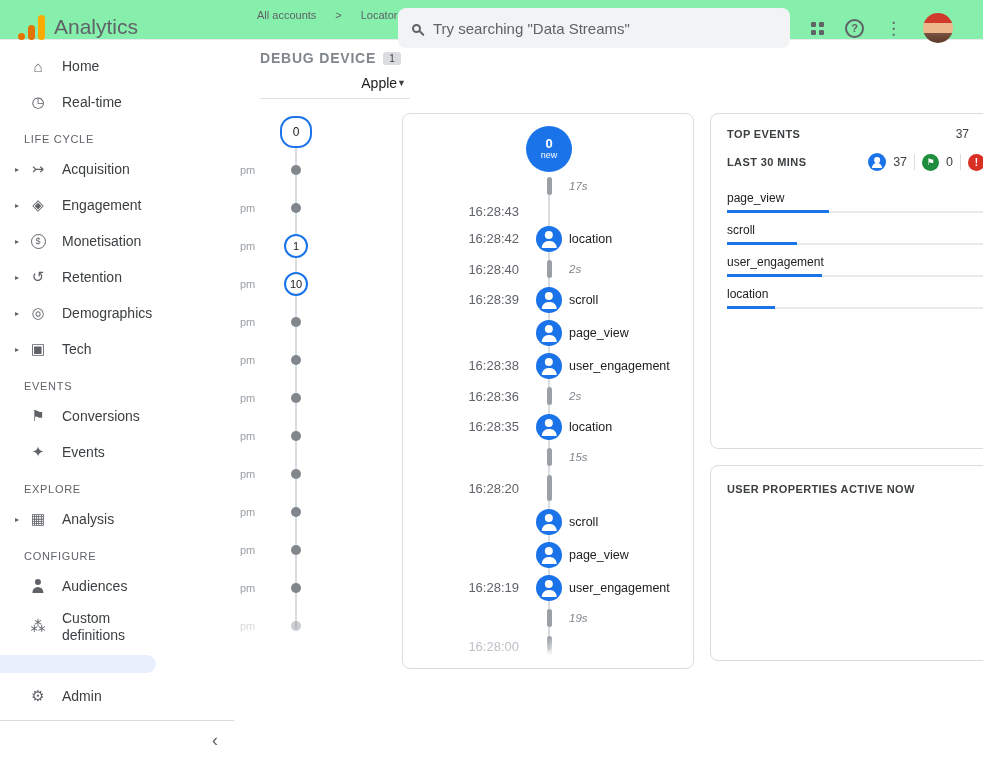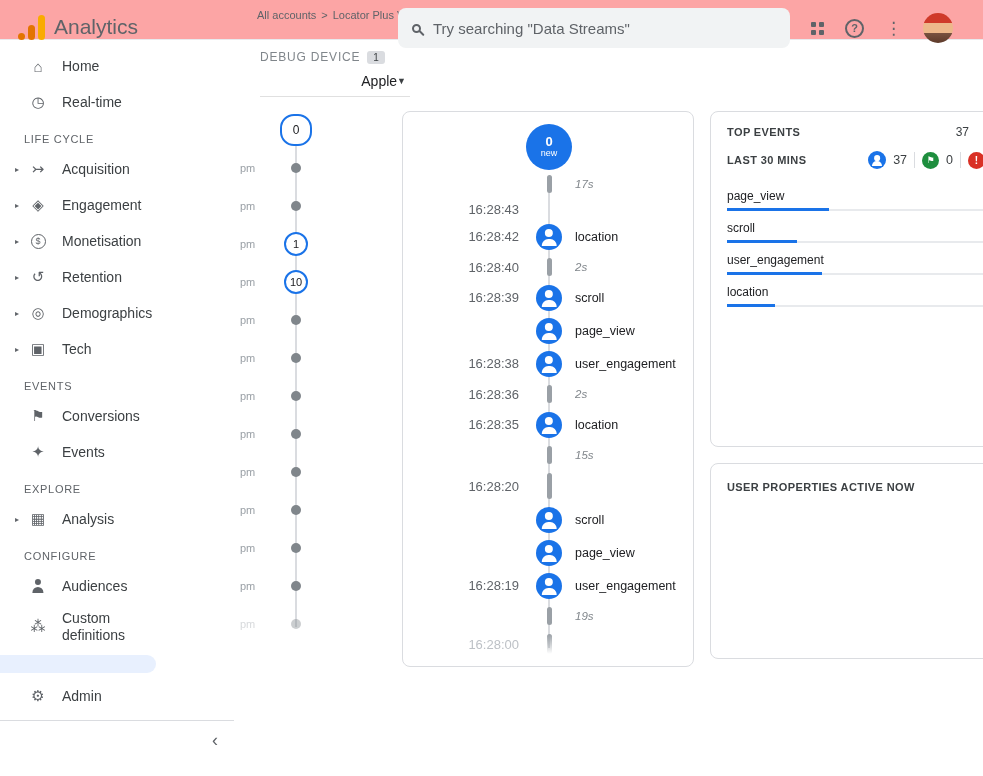--- a/index.html
+++ b/index.html
@@ -1,27 +1,27 @@
 <!DOCTYPE html>
 <html><head>
 <meta charset="utf-8">
 <style>
   *{margin:0;padding:0;box-sizing:border-box}
   html,body{width:983px;height:776px;overflow:hidden;background:#fff;
     font-family:"Liberation Sans","DejaVu Sans",sans-serif;color:#202124}
 
   
-  .topbar{position:relative;height:40px;border-bottom:1px solid #e8eaed;background:#fca5a5;z-index:5}
+  .topbar{position:relative;height:40px;border-bottom:1px solid #e8eaed;background:#86efac;z-index:5}
   .logo-area{position:absolute;left:18px;top:14px;display:flex;align-items:center}
   .ga-logo{display:flex;align-items:flex-end;gap:3px;height:26px}
   .ga-dot{width:7px;height:7px;border-radius:50%;background:#e37400}
   .ga-bar-mid{width:7px;height:15px;border-radius:4px;background:#e37400}
   .ga-bar-tall{width:7px;height:25px;border-radius:4px;background:#f9ab00}
   .ga-name{font-size:21px;color:#5f6368;margin-left:9px}
-  .breadcrumb{position:absolute;left:257px;top:9px;font-size:11px;color:#5f6368;display:flex;gap:5px;align-items:flex-end}
+  .breadcrumb{position:absolute;left:257px;top:9px;font-size:11px;color:#5f6368;display:flex;gap:19px;align-items:flex-end}
   .prop-title{position:absolute;left:155px;top:24px;font-size:18px;color:#3c4043;display:flex;align-items:center;gap:7px;cursor:pointer}
   .prop-title .caret-down{font-size:11px;color:#5f6368}
   .search{position:absolute;left:398px;top:8px;width:392px;height:40px;background:#f1f3f4;border-radius:8px;
     display:flex;align-items:center;padding:0 14px;gap:12px}
   .search-glyph{width:9px;height:9px;border:2px solid #5f6368;border-radius:50%;position:relative;flex-shrink:0}
   .search-glyph::after{content:"";position:absolute;width:7px;height:2px;background:#5f6368;transform:rotate(45deg);right:-6px;bottom:-3px;border-radius:2px}
   .search input{border:none;outline:none;background:transparent;font-size:15px;color:#3c4043;width:100%;
     font-family:"Liberation Sans","DejaVu Sans",sans-serif}
   .search input::placeholder{color:#5f6368}
   .header-icons{position:absolute;right:30px;top:13px;display:flex;align-items:center;gap:21px}
@@ -49,21 +49,21 @@
   .nav-highlight{height:18px;background:#e8f0fe;border-radius:0 12px 12px 0;margin:5px 78px 5px 0}
   .sidebar-collapse{position:absolute;bottom:0;left:0;width:100%;height:40px;border-top:1px solid #dadce0;
     background:#fff;display:flex;align-items:center;justify-content:flex-end;padding-right:16px;cursor:pointer}
   .collapse-glyph{font-size:18px;color:#5f6368}
 
   .content{flex:1;overflow:hidden;position:relative;background:#fff}
 
   
   .debug-bar{padding:10px 0 0 26px}
   .debug-label-row{display:flex;align-items:center;gap:7px}
-  .debug-label{font-size:12px;letter-spacing:.8px;color:#80868b;font-weight:400}
+  .debug-label{font-size:14px;letter-spacing:.8px;color:#80868b;font-weight:700}
   .debug-count{font-size:10px;background:#dadce0;color:#3c4043;padding:1px 6px;border-radius:3px}
   .device-select{width:150px;display:flex;justify-content:flex-end;align-items:center;
     padding:9px 4px 7px 0;border-bottom:1px solid #e0e0e0;cursor:pointer}
   .device-name{font-size:14px;color:#202124}
   .select-caret{font-size:9px;color:#3c4043}
 
   
   .panels{display:flex;margin-top:14px;align-items:flex-start}
 
   
@@ -89,21 +89,21 @@
   .badge-label{font-size:9px;line-height:1.1}
   .ev-row{display:flex;align-items:center;position:relative}
   .ev-row.event{min-height:33px}
   .ev-row.gap{min-height:28px}
   .ev-row.time{min-height:22px}
   .ev-row.timeseg{min-height:34px}
   .ev-row.end{min-height:28px}
   .ev-time{width:130px;padding-right:14px;text-align:right;font-size:13px;color:#5f6368;flex-shrink:0}
   .end .ev-time{color:#bdc1c6}
   .ev-node{width:32px;display:flex;justify-content:center;align-items:center;flex-shrink:0;position:relative;z-index:1}
-  .ev-label{margin-left:10px;font-size:12.5px;color:#202124}
+  .ev-label{margin-left:4px;font-size:12.5px;color:#202124}
   .gap .ev-label{font-style:italic;font-size:11.5px;color:#80868b}
   .ev-icon{width:26px;height:26px;border-radius:50%;background:#1a73e8}
   .ev-seg{width:5px;height:18px;border-radius:3px;background:#9aa0a6}
   .timeseg .ev-seg{height:26px}
   .end .ev-seg{height:20px;background:linear-gradient(#9aa0a6,rgba(154,160,166,0))}
 
   
   .person{position:relative}
   .person::before{content:"";position:absolute;left:50%;transform:translateX(-50%);top:21%;
     width:32%;height:32%;border-radius:50%;background:#fff}

